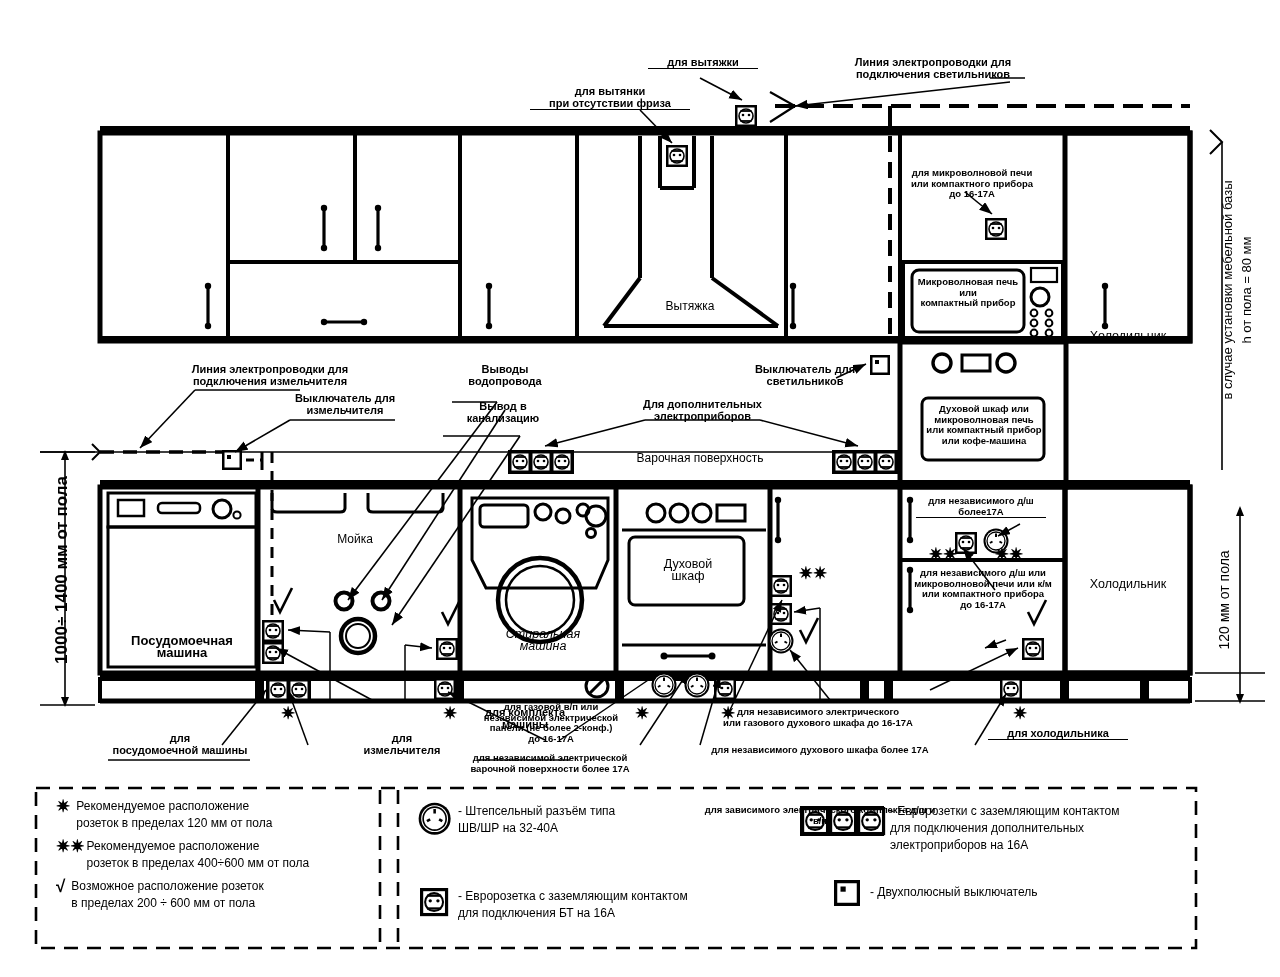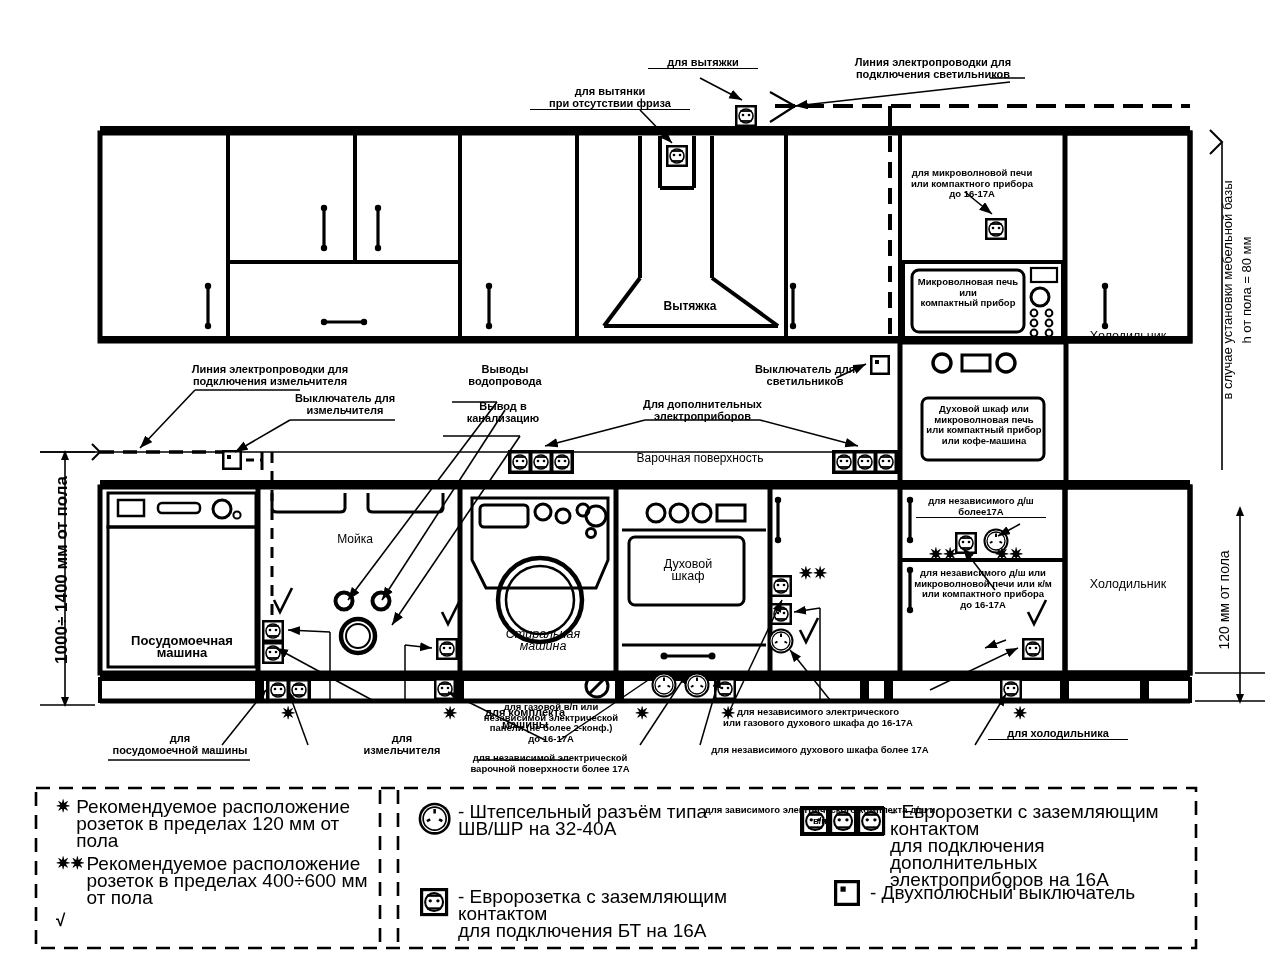--- a/index.html
+++ b/index.html
@@ -4,21 +4,21 @@
 <style>
   html,body{margin:0;padding:0;background:#fff;}
   body{width:1280px;height:977px;font-family:"Liberation Sans",sans-serif;color:#000;overflow:hidden;}
   #stage{position:relative;width:1280px;height:977px;background:#fff;}
   svg#diagram{position:absolute;left:0;top:0;width:1280px;height:977px;}
   .lbl{position:absolute;font-family:"Liberation Sans",sans-serif;font-size:11px;line-height:12px;font-weight:bold;text-align:center;white-space:pre-line;}
   .lbl.xs{font-size:9.5px;line-height:10.5px;}
   .lbl.med{font-size:12px;font-weight:normal;}
   .vert{position:absolute;font-family:"Liberation Sans",sans-serif;font-weight:bold;white-space:pre-line;text-align:center;
         transform-origin:0 0;}
-  .legend-txt{font-family:"Liberation Sans",sans-serif;font-size:19px;line-height:17px;font-weight:normal;white-space:pre-line;}
+  .legend-txt{font-family:"Liberation Sans",sans-serif;font-size:12px;line-height:17px;font-weight:normal;white-space:pre-line;}
   .ast{font-size:17px;font-weight:bold;line-height:16px;}
 </style>
 </head>
 <body>
 
 <div id="stage">
 
 <svg id="diagram" viewBox="0 0 1280 977">
   <defs>
     <marker id="arrow" markerWidth="9" markerHeight="9" refX="8" refY="3" orient="auto">
@@ -430,21 +430,21 @@
 <div class="lbl" style="left:648px;top:56px;width:110px;border-bottom:1.4px solid #000;">для вытяжки</div>
 <div class="lbl" style="left:530px;top:85px;width:160px;border-bottom:1.4px solid #000;">для вытянки
 при отсутствии фриза</div>
 <div class="lbl" style="left:818px;top:56px;width:230px;">Линия электропроводки для
 подключения светильников</div>
 
 <div class="lbl xs" style="left:902px;top:168px;width:140px;">для микроволновой печи
 или компактного прибора
 до 16-17A</div>
 
-<div class="lbl med" style="left:620px;top:300px;width:140px;font-weight:bold;">Вытяжка</div>
+<div class="lbl med" style="left:620px;top:300px;width:140px;font-weight:normal;">Вытяжка</div>
 <div class="lbl med" style="left:1068px;top:330px;width:120px;font-weight:normal;font-size:12.5px;">Холодильник</div>
 <div class="lbl med" style="left:1068px;top:578px;width:120px;font-weight:normal;font-size:12.5px;">Холодильник</div>
 
 <div class="lbl xs" style="left:912px;top:277px;width:112px;">Микроволновая печь
 или
 компактный прибор</div>
 <div class="lbl xs" style="left:924px;top:404px;width:120px;">Духовой шкаф или
 микроволновая печь
 или компактный прибор
 или кофе-машина</div>
@@ -516,20 +516,22 @@
     <span class="legend-txt">Рекомендуемое расположение
 розеток в пределах 120 мм от пола</span>
   </div>
   <div style="display:flex;gap:4px;align-items:flex-start;margin-bottom:6px;">
     <span class="ast" style="line-height:18px;">✷✷</span>
     <span class="legend-txt" style="margin-left:-2px;">Рекомендуемое расположение
 розеток в пределах 400÷600 мм от пола</span>
   </div>
   <div style="display:flex;gap:6px;align-items:flex-start;">
     <span class="ast" style="line-height:18px;">√</span>
+    <span class="legend-txt">Возможное расположение розеток
+в пределах 200  ÷ 600 мм от пола</span>
   </div>
 </div>
 
 <div class="legend-txt" style="position:absolute;left:458px;top:803px;width:320px;">- Штепсельный разъём типа
 ШВ/ШР на 32-40А</div>
 <div class="legend-txt" style="position:absolute;left:458px;top:888px;width:330px;">- Евророзетка с заземляющим контактом
 для подключения БТ на 16А</div>
 <div class="legend-txt" style="position:absolute;left:890px;top:803px;width:300px;">- Евророзетки с заземляющим контактом
 для подключения дополнительных
 электроприборов на 16А</div>

